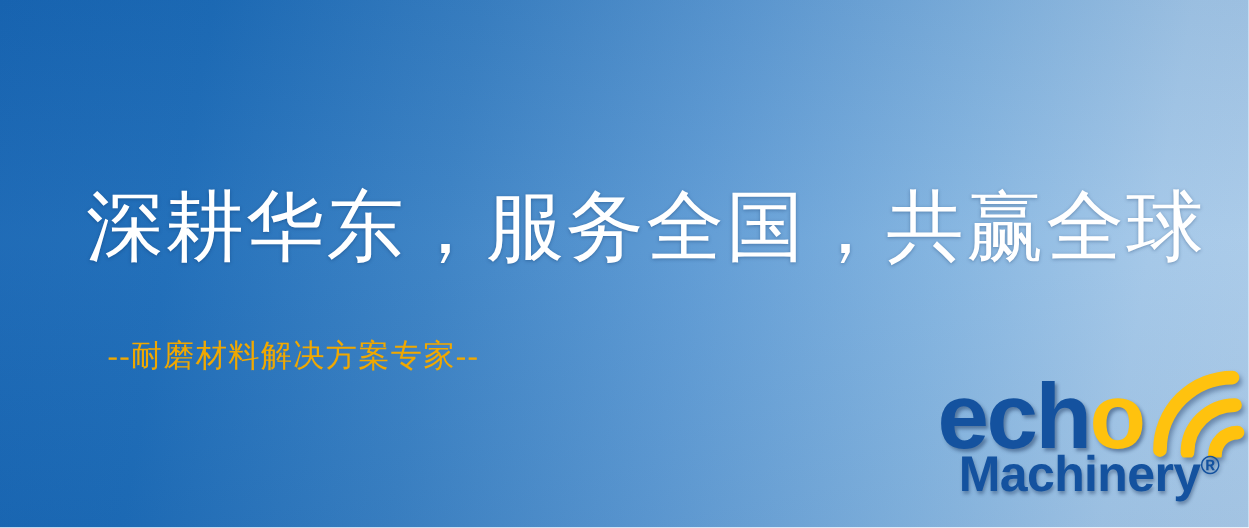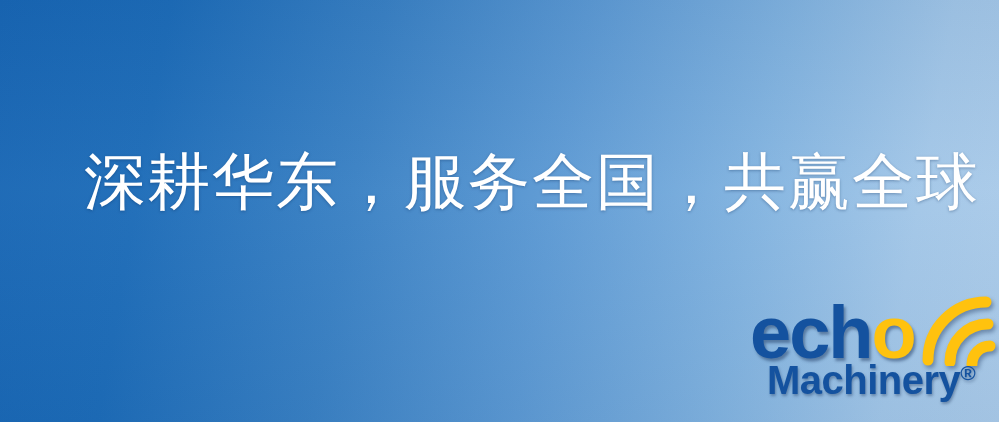--- a/index.html
+++ b/index.html
@@ -34,21 +34,21 @@
       linear-gradient(180deg,
         rgba(10,50,100,0.06) 0%,
         rgba(255,255,255,0.03) 45%,
         rgba(10,50,100,0.05) 100%);
     pointer-events: none;
   }
 
   
   #headline {
     position: absolute;
-    left: 84px;
+    left: 69px;
     top: 150px;
     font-family: "Liberation Serif", "DejaVu Serif", serif;
     font-size: 62px;
     line-height: 1.05;
     letter-spacing: 2px;
     color: #ffffff;
     white-space: nowrap;
     text-shadow: 0 1px 3px rgba(8,40,85,0.35);
   }
 
@@ -120,20 +120,21 @@
 </style>
 </head>
 <body>
 
 <div id="banner">
 
   <div id="banner-shade"></div>
 
   <div id="headline">深耕华东，服务全国，共赢全球</div>
 
+  <div id="subtitle">--耐磨材料解决方案专家--</div>
 
   <div id="logo">
 
     <div id="logo-wordmark"><span>ech</span><span class="echo-o">o</span></div>
 
     <svg id="logo-arcs" viewBox="0 0 80 72">
       <g fill="none" stroke="#ffc20e" stroke-linecap="round">
         <path d="M 8 66 A 58 58 0 0 1 66 8" stroke-width="11"></path>
         <path d="M 30 68 A 38 38 0 0 1 68 30" stroke-width="11"></path>
         <path d="M 52 70 A 18 18 0 0 1 70 52" stroke-width="11"></path>

